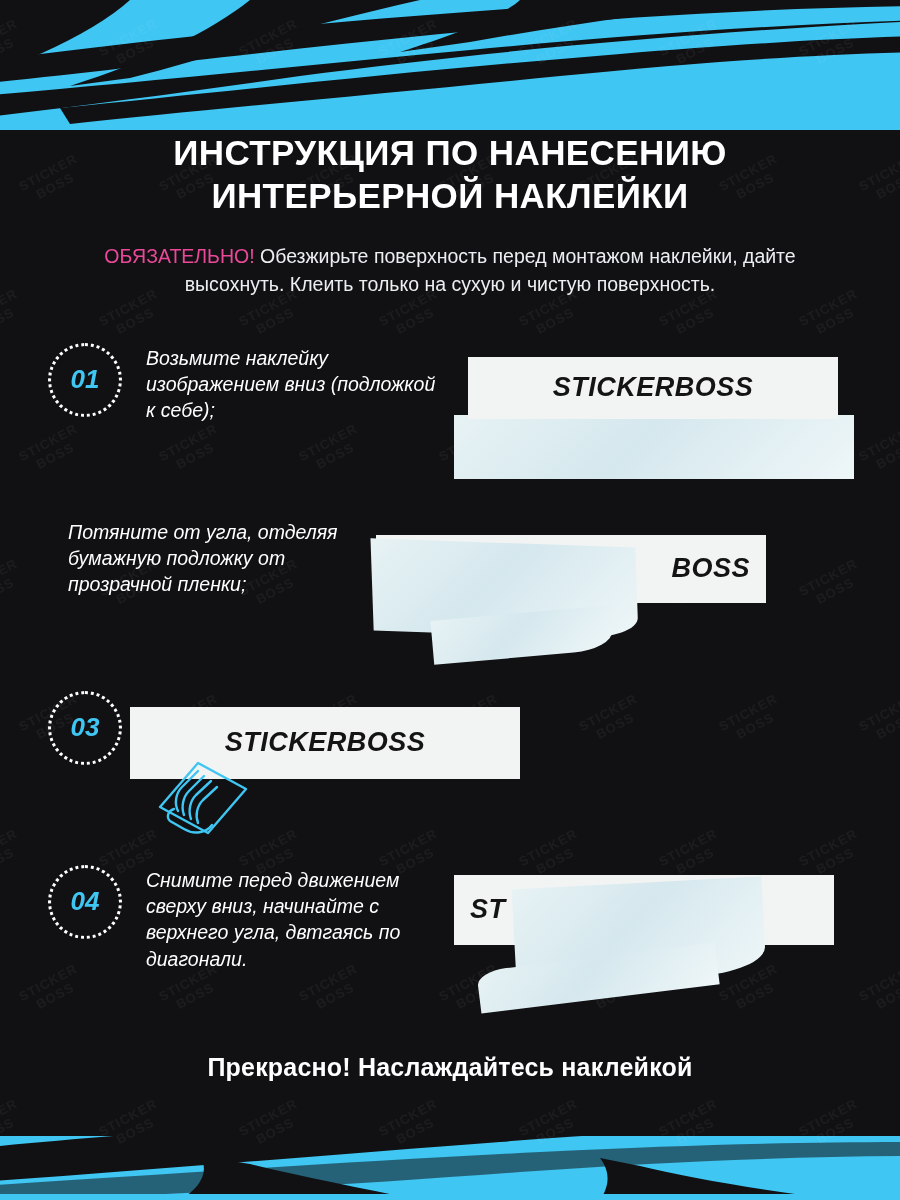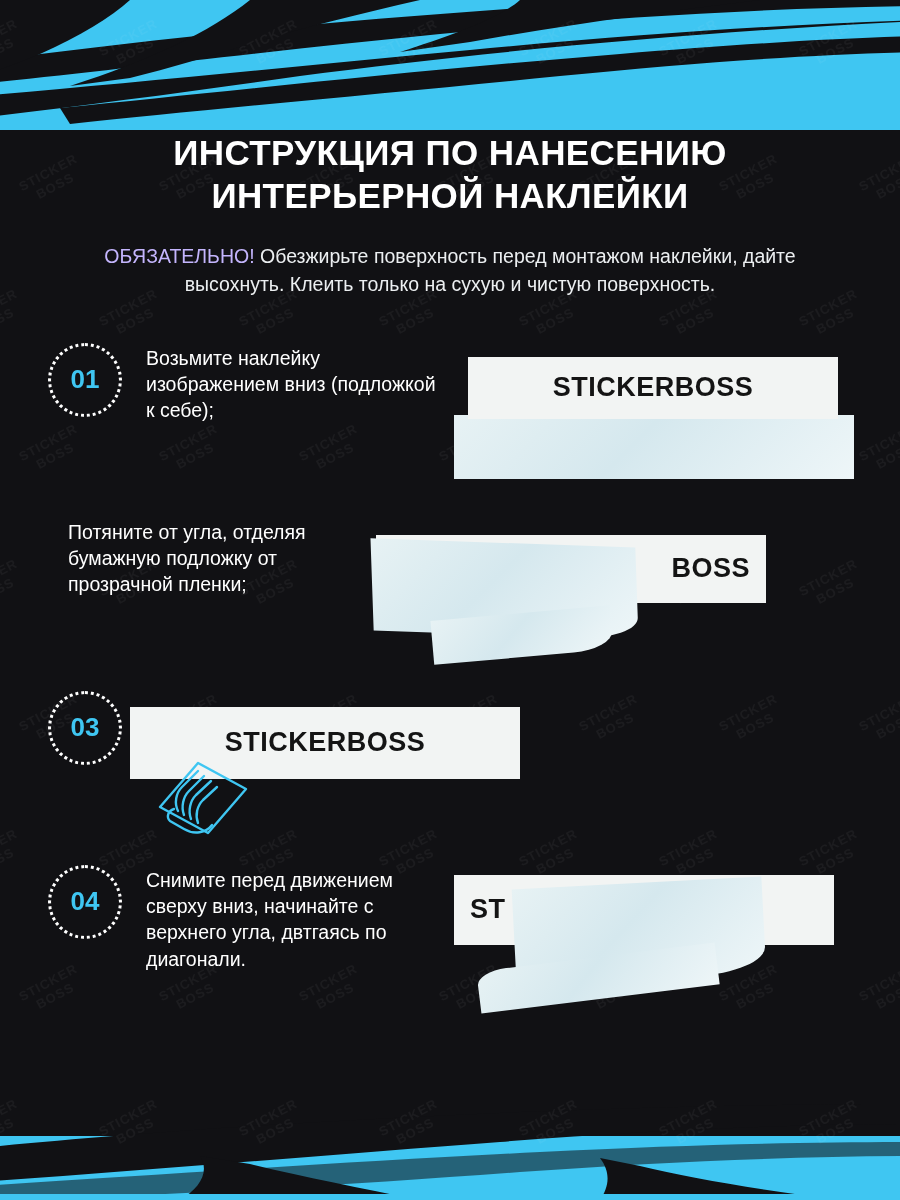--- a/index.html
+++ b/index.html
@@ -70,24 +70,24 @@
   h1.title .line { display: block; }
 
   .lead {
     margin: 26px auto 0;
     max-width: 770px;
     text-align: center;
     color: #eceff1;
     font-size: 19.5px;
     line-height: 1.42;
   }
-  .lead .accent { color: #c4b5fd; font-weight: 500; }
-
-  
-  .steps { margin-top: 44px; }
+  .lead .accent { color: #ec4899; font-weight: 500; }
+
+  
+  .steps { margin-top: 44px; font-style: italic; }
 
   .step {
     position: relative;
     display: flex;
     align-items: flex-start;
     min-height: 150px;
     margin-bottom: 4px;
   }
 
   .badge {
@@ -432,15 +432,16 @@
           <div class="sticker s4-main">
             <span class="word">ST</span>
           </div>
           <div class="backing s4-peel"></div>
           <div class="backing s4-peel2"></div>
         </div>
       </div>
 
     </div>
 
+    <div class="closing">Прекрасно! Наслаждайтесь наклейкой</div>
 
   </div>
 </div>
 
 </body></html>

